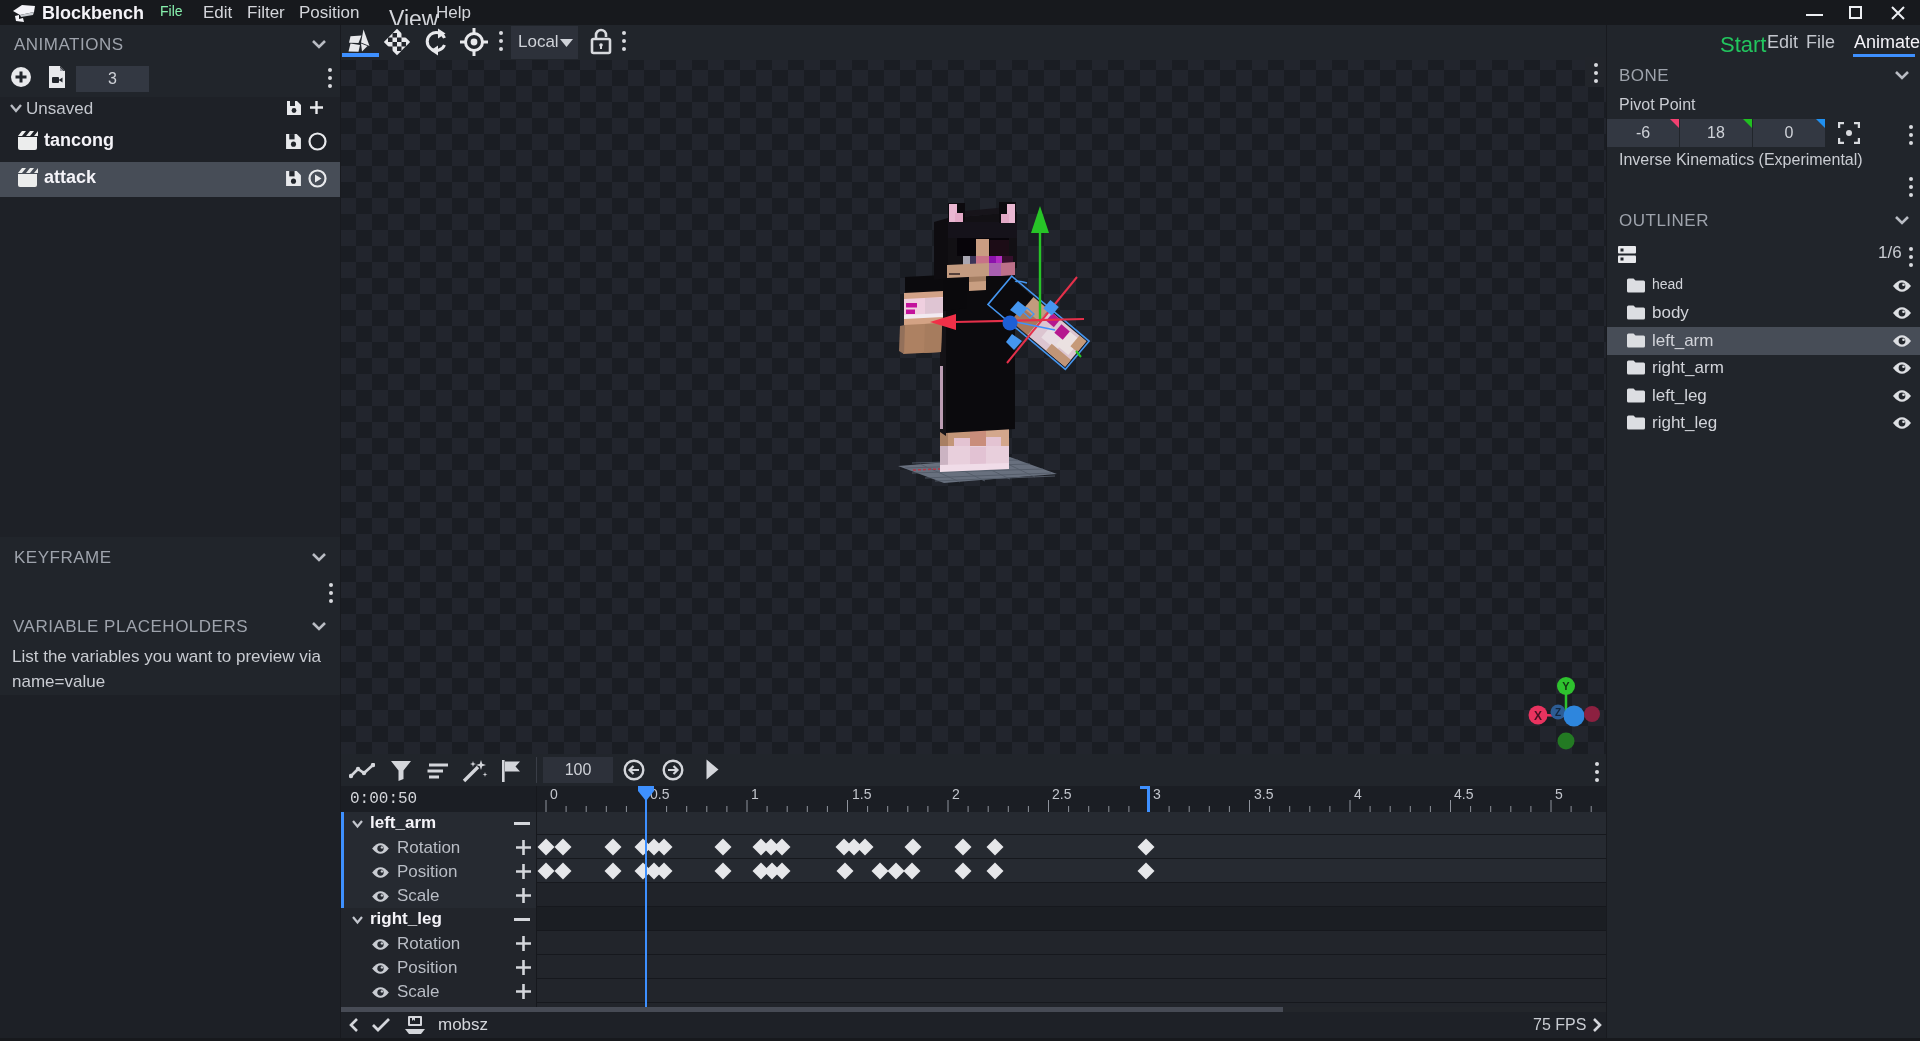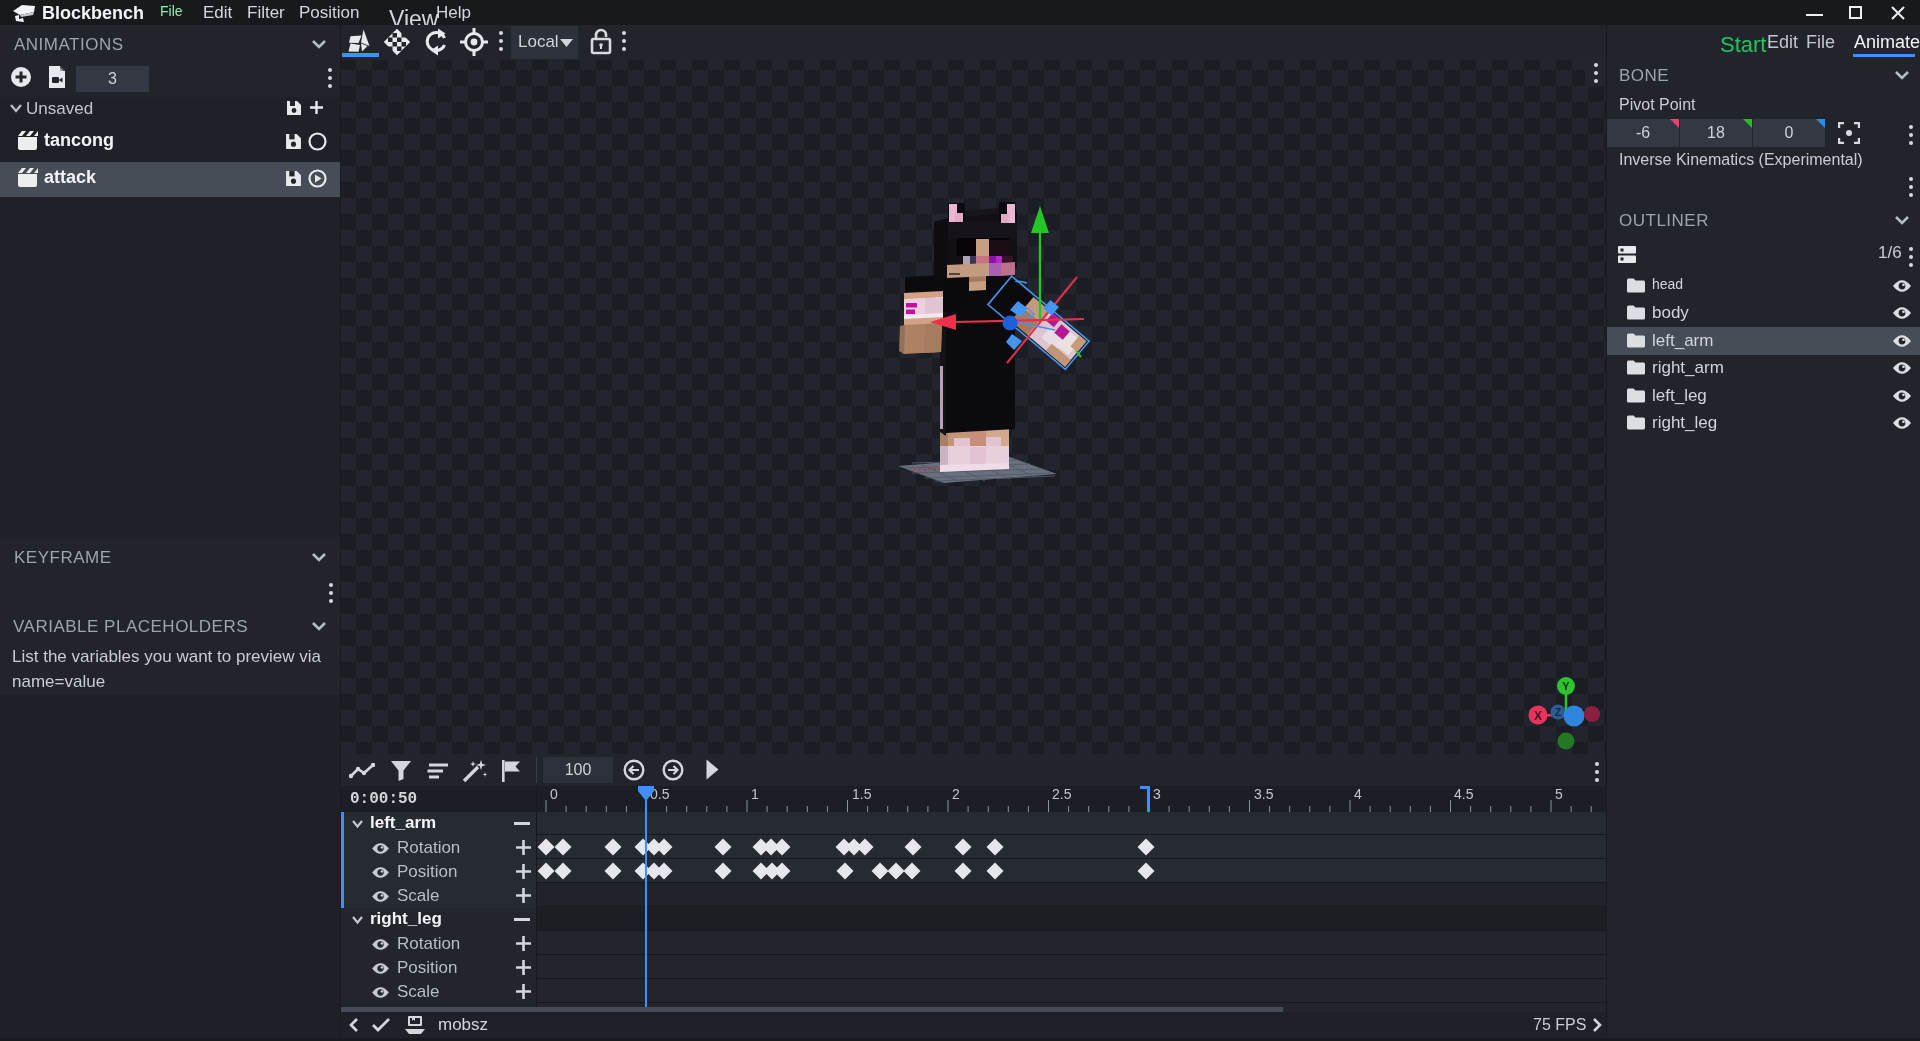--- a/index.html
+++ b/index.html
@@ -493,21 +493,21 @@
     <svg class="abs" style="left:706px;top:759px;" width="13" height="21" viewBox="0 0 13 21">
       <path d="M0.5 0.5 L12.5 10.5 L0.5 20.5 Z" fill="#d4d6db"></path>
     </svg>
     <div class="dots3" style="left:1595px;top:762px;">
         <span></span>
         <span></span>
         <span></span>
       </div>
 
     <div class="abs" style="left:341px;top:786px;width:1265px;height:26px;background:#1b1e24;"></div>
-    <div class="txt" style="left:350px;top:790px;font-family:'Liberation Mono',monospace;font-size:16px;color:#d4d6db;font-weight:bold;">0:00:50</div>
+    <div class="txt" style="left:350px;top:790px;font-family:'Liberation Mono',monospace;font-size:16px;color:#d4d6db;">0:00:50</div>
     <svg class="abs" style="left:341px;top:786px;" width="1265" height="26" viewBox="0 0 1265 26">
       <g transform="translate(-341,0)">
         <line x1="546.0" y1="14" x2="546.0" y2="26" stroke="#8f939c" stroke-width="1"></line>
           <line x1="566.1" y1="20" x2="566.1" y2="26" stroke="#8f939c" stroke-width="1"></line>
           <line x1="586.2" y1="20" x2="586.2" y2="26" stroke="#8f939c" stroke-width="1"></line>
           <line x1="606.3" y1="20" x2="606.3" y2="26" stroke="#8f939c" stroke-width="1"></line>
           <line x1="626.4" y1="20" x2="626.4" y2="26" stroke="#8f939c" stroke-width="1"></line>
           <line x1="646.5" y1="14" x2="646.5" y2="26" stroke="#8f939c" stroke-width="1"></line>
           <line x1="666.6" y1="20" x2="666.6" y2="26" stroke="#8f939c" stroke-width="1"></line>
           <line x1="686.7" y1="20" x2="686.7" y2="26" stroke="#8f939c" stroke-width="1"></line>

